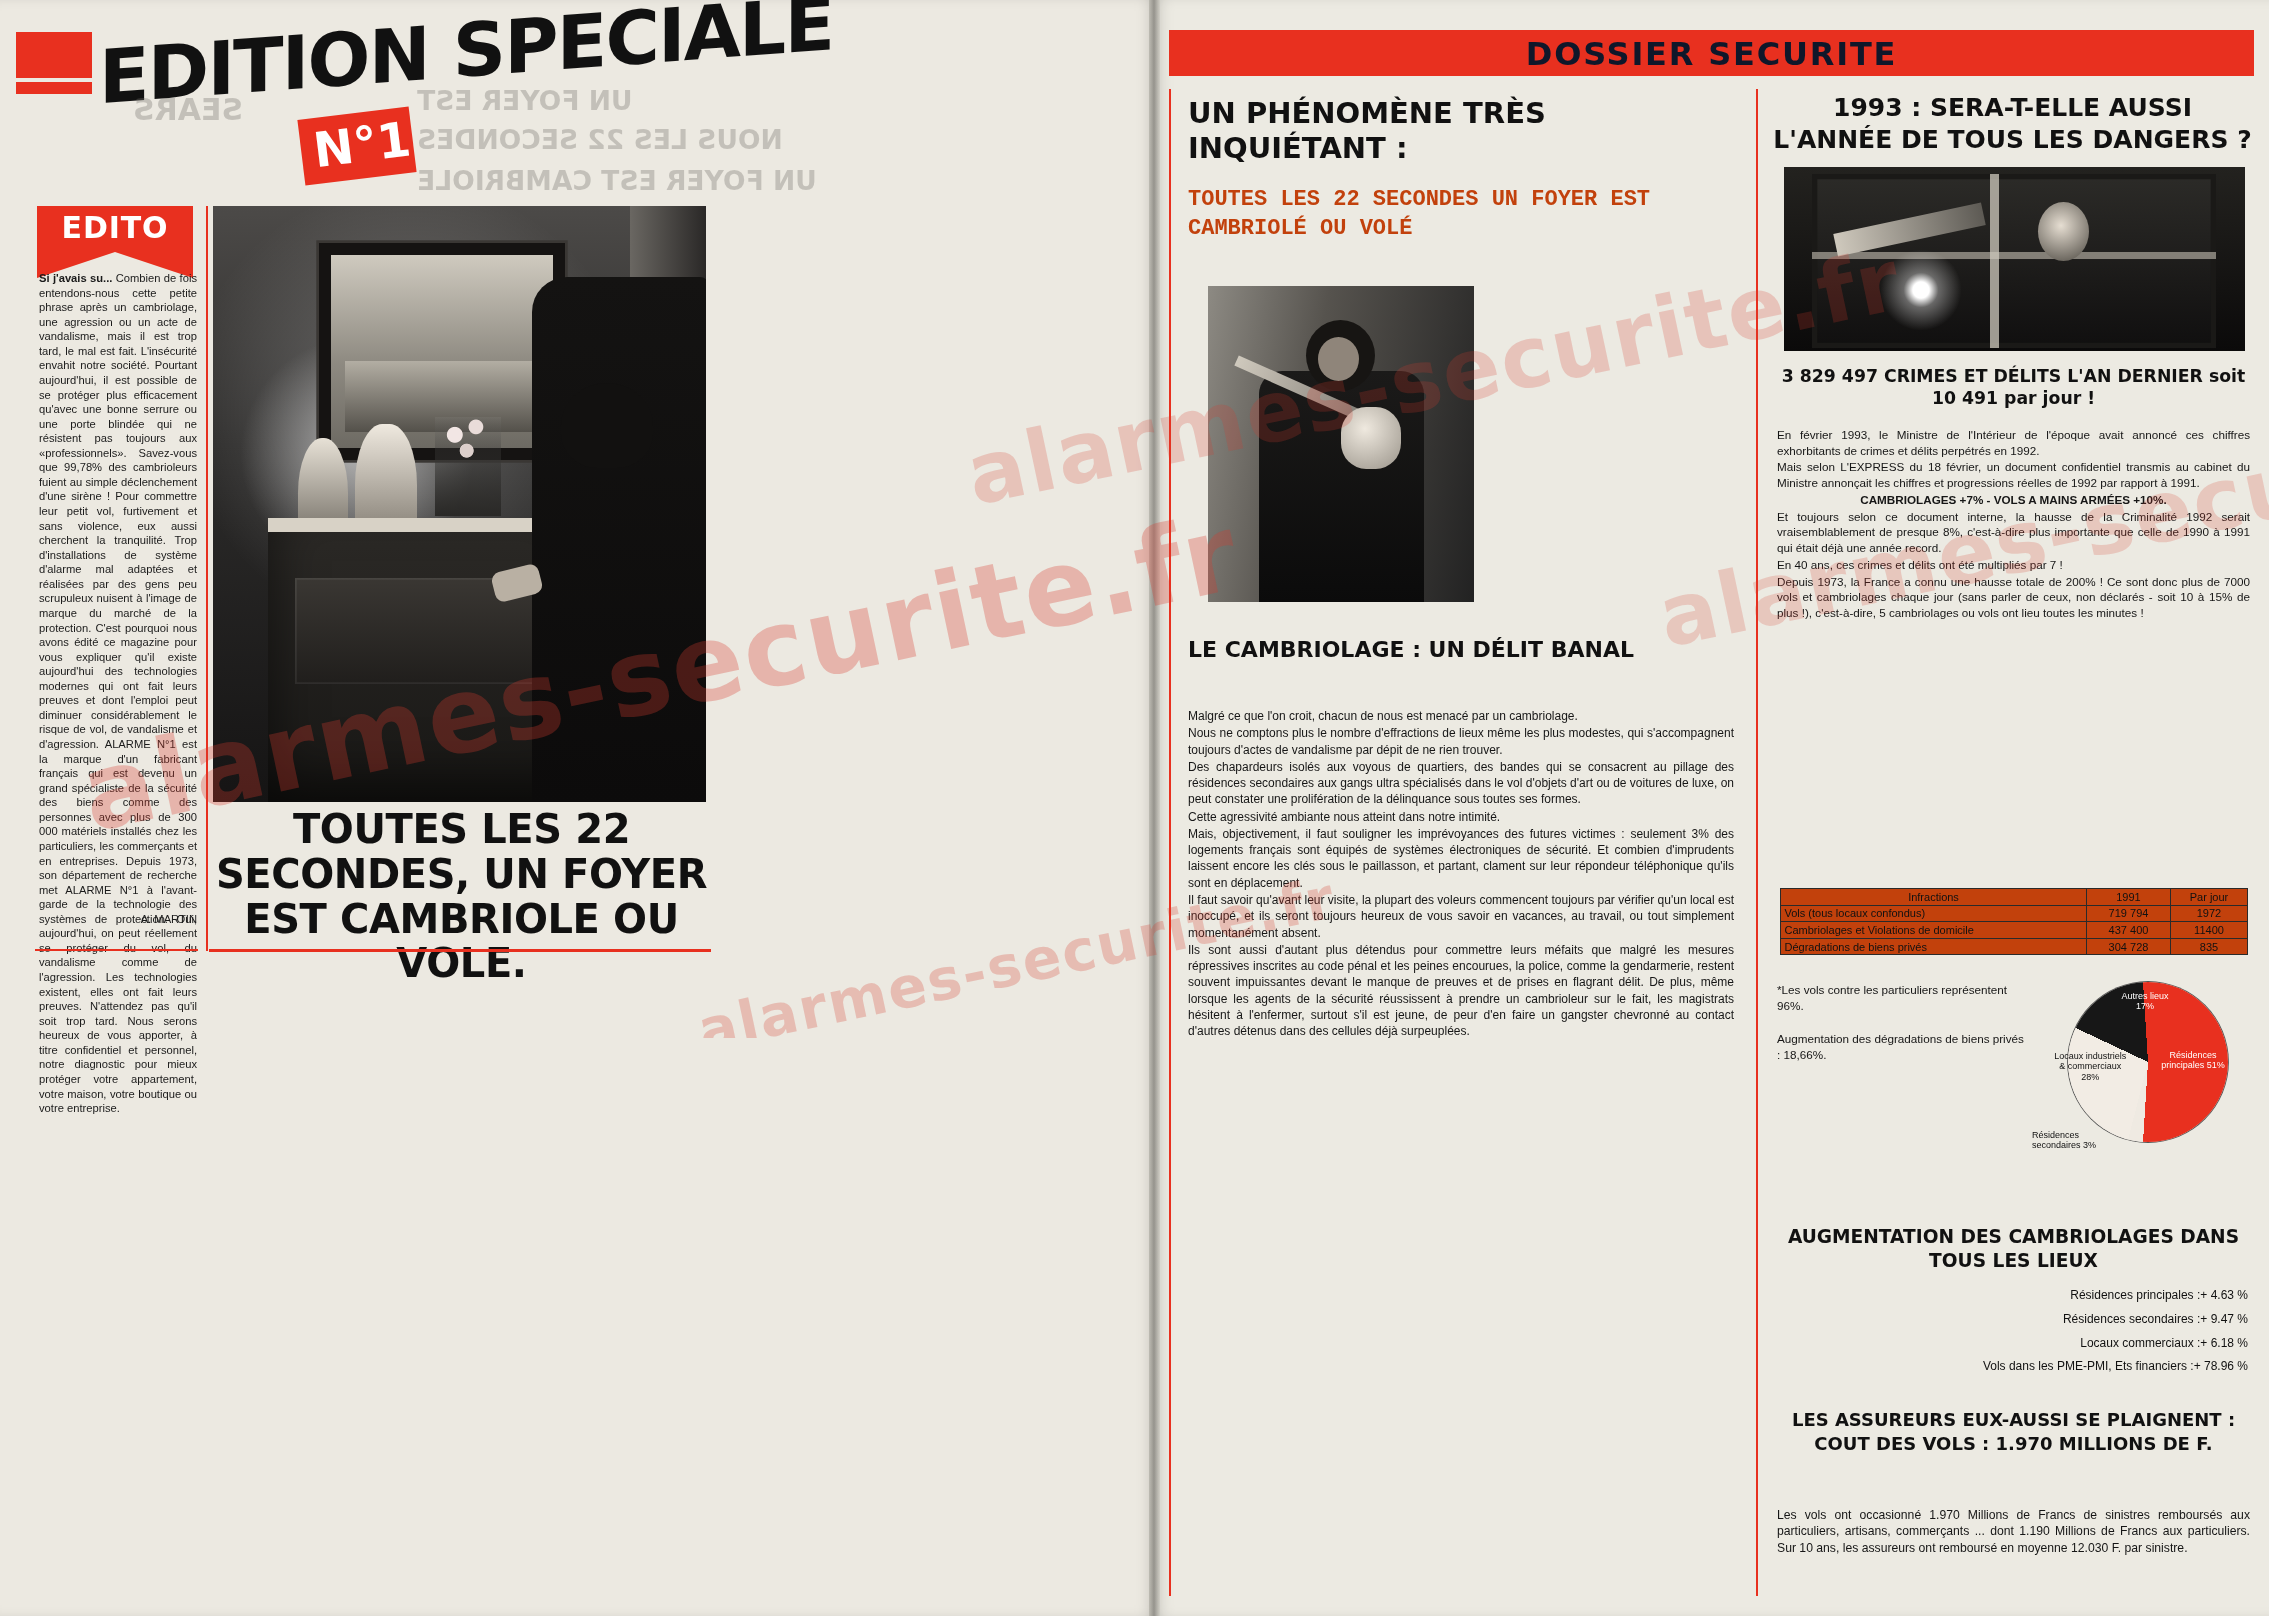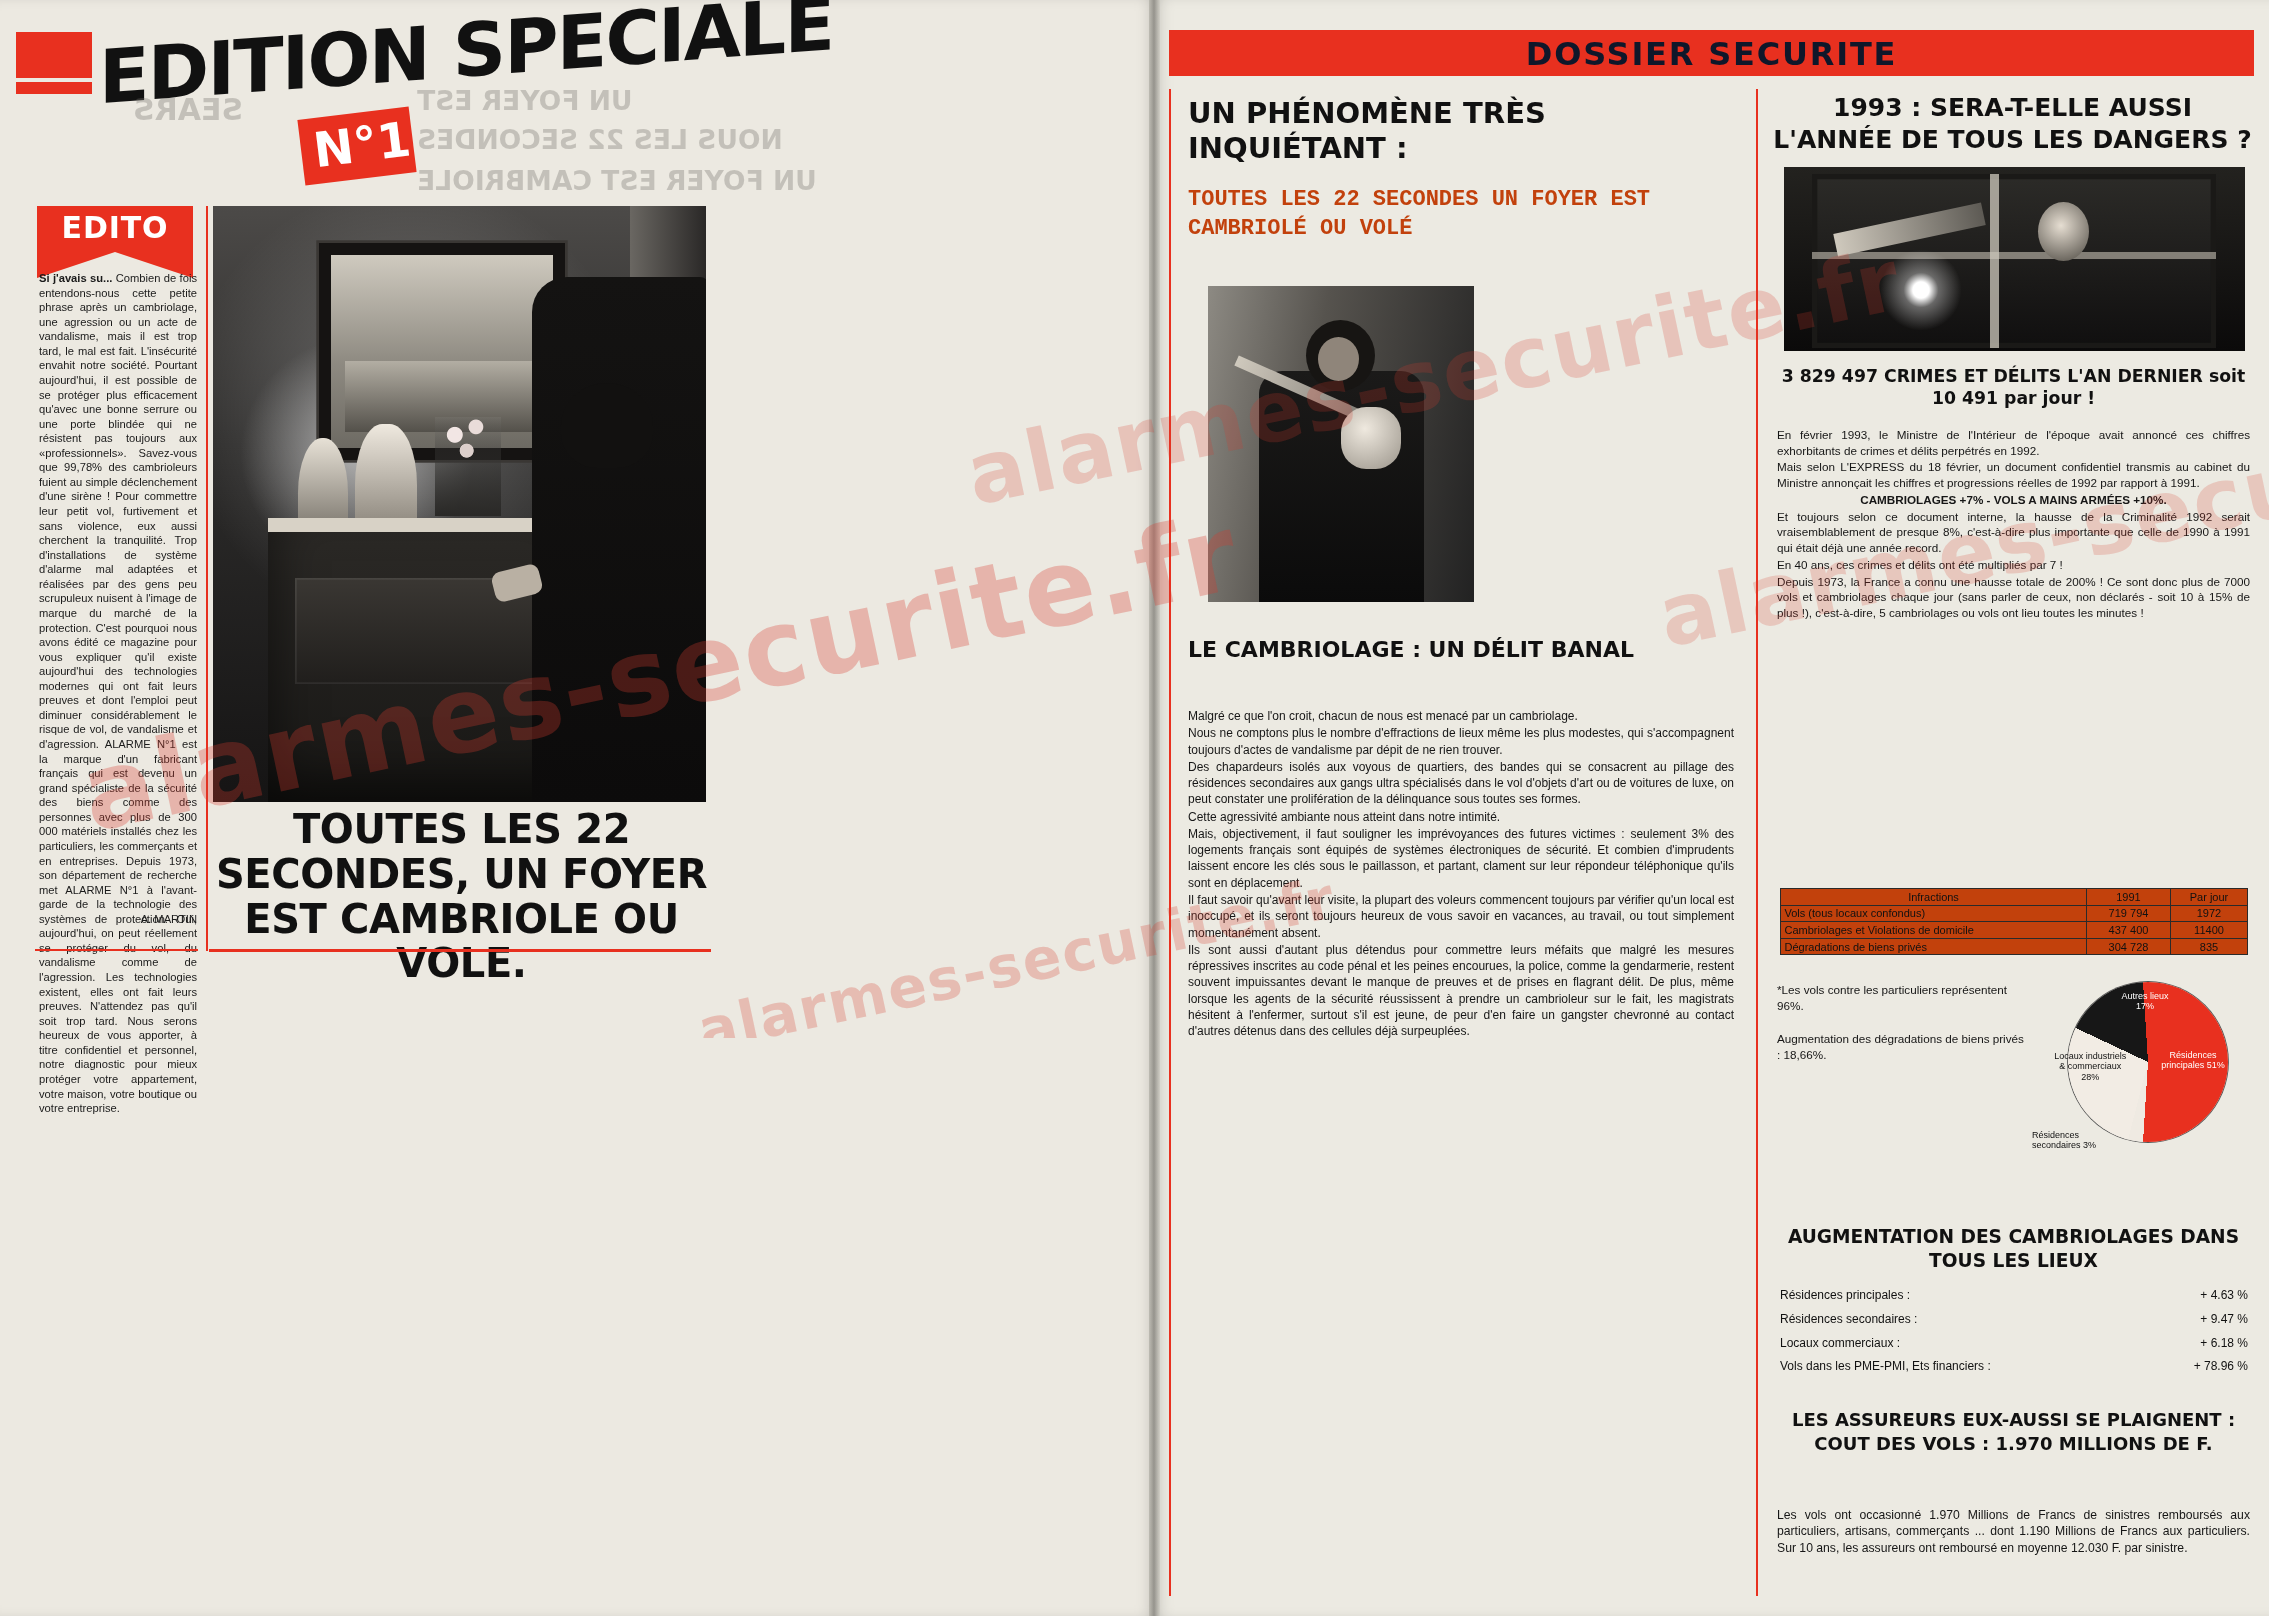--- a/index.html
+++ b/index.html
@@ -549,23 +549,22 @@
   .rc-list {
     position: absolute;
     left: 1780px; top: 1284px;
     width: 468px;
     font-size: 12px;
     line-height: 1.02;
     color: #111;
   }
   .rc-list .row {
     display: flex;
-    justify-content: space-between;
+    justify-content: flex-end;
     padding: 5.3px 0 6.2px 0;
-    gap: 36px;
   }
   .rc-foot-title {
     position: absolute;
     left: 1773px; top: 1408px;
     width: 481px;
     text-align: center;
     font-family: "DejaVu Sans", sans-serif;
     font-weight: bold;
     font-size: 18px;
     line-height: 1.34;

